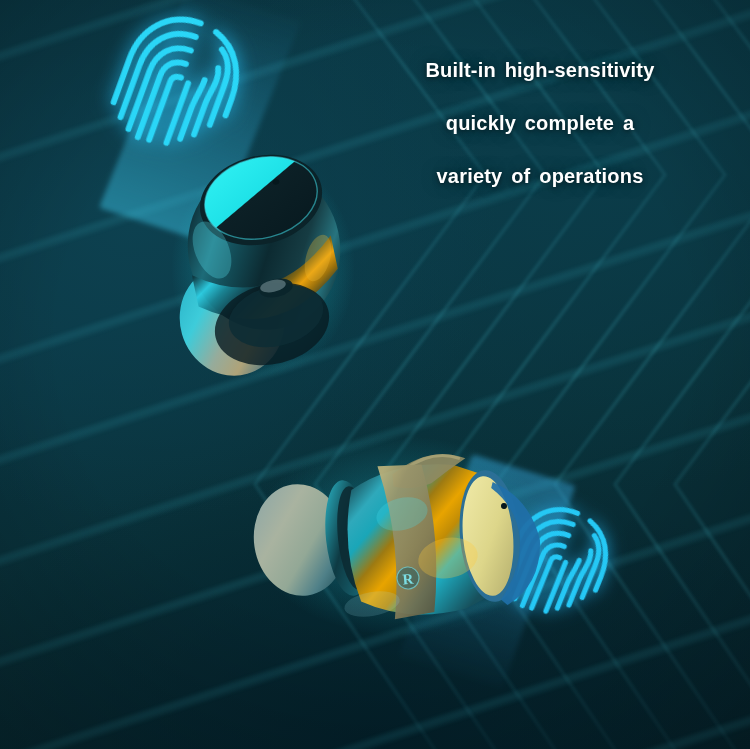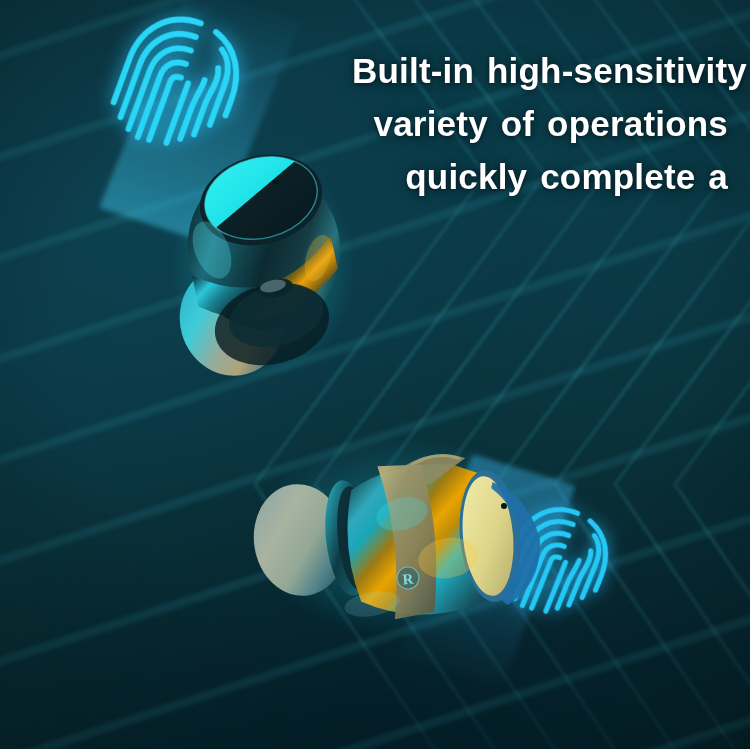--- a/index.html
+++ b/index.html
@@ -48,23 +48,23 @@
     pointer-events:none;
     background:radial-gradient(ellipse 105% 95% at 50% 45%,
       rgba(0,0,0,0) 40%, rgba(0,0,0,0.28) 78%, rgba(0,0,0,0.5) 100%);
   }
 
   
   .headline {
     position:absolute;
     left:352px; top:44px;
     width:376px;
-    text-align:right;
+    text-align:center;
     color:#ffffff;
-    font-size:35px;
+    font-size:20px;
     font-weight:bold;
     line-height:53px;
     letter-spacing:.2px;
     text-shadow:0 1px 5px rgba(0,0,0,.55), 0 0 18px rgba(0,0,0,.35);
     word-spacing:3px;
     z-index:40;
   }
   .headline .ln { display:block; white-space:nowrap; }
 
   
@@ -327,18 +327,18 @@
       </g>
 
       <ellipse cx="150" cy="96" rx="26" ry="16" fill="#45e2f0" opacity="0.26" transform="rotate(-14 150 96)"></ellipse>
       <ellipse cx="196" cy="140" rx="30" ry="20" fill="#ffca3a" opacity="0.30" transform="rotate(-10 196 140)"></ellipse>
       <ellipse cx="120" cy="186" rx="28" ry="12" fill="#9fe9f2" opacity="0.16" transform="rotate(-10 120 186)"></ellipse>
     </svg>
   </div>
 
   <div class="headline">
     <span class="ln">Built-in  high-sensitivity</span>
+    <span class="ln">quickly  complete  a</span>
     <span class="ln">variety  of  operations</span>
-    <span class="ln">quickly  complete  a</span>
   </div>
 
   <div class="bg-vignette"></div>
 </div>
 
 </body></html>

